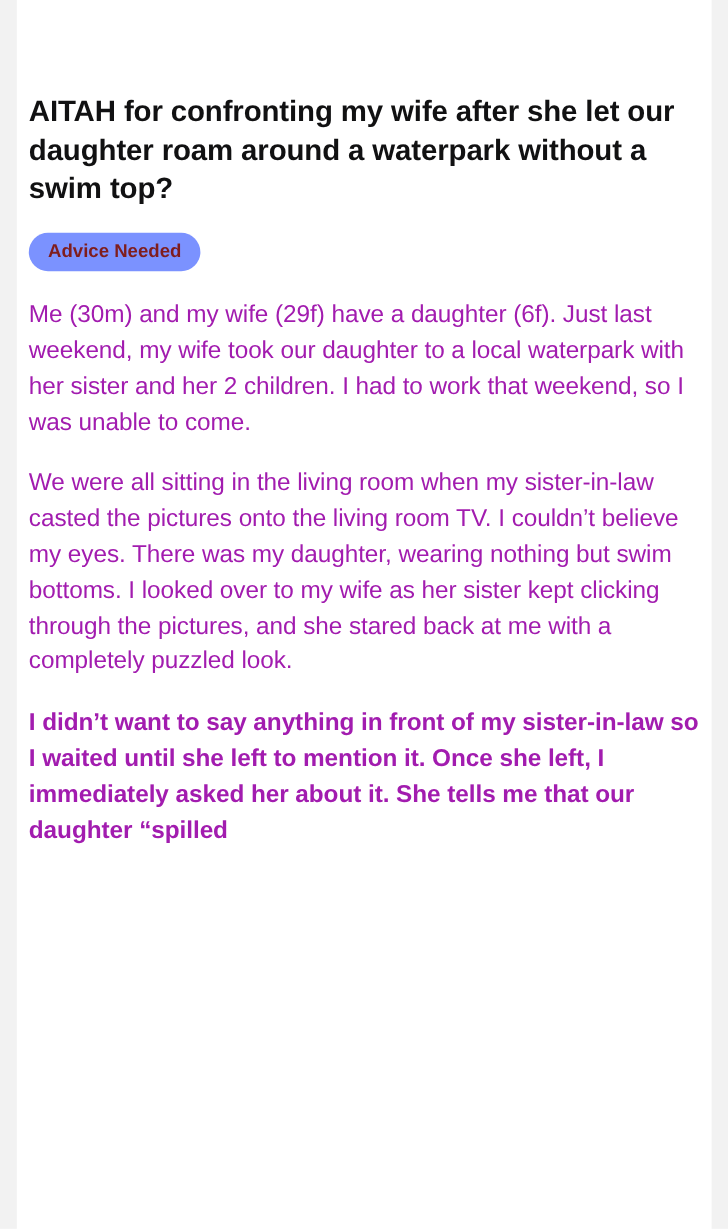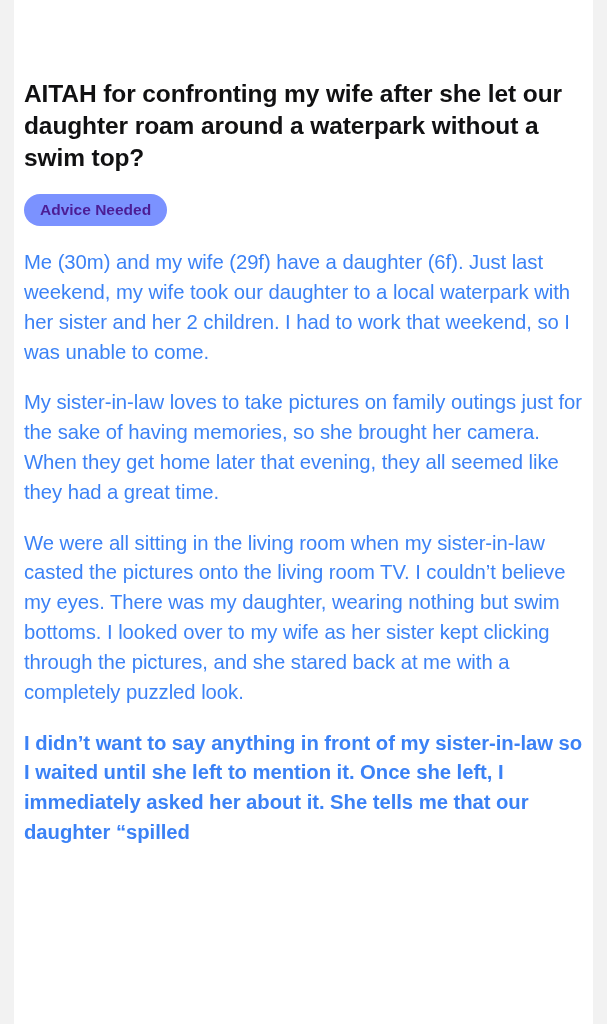--- a/index.html
+++ b/index.html
@@ -44,32 +44,32 @@
     margin: 0 0 20px 0;
     color: #111112;
     max-width: 556px;
   }
   .flair-row {
     margin: 0 0 22px 0;
   }
   .flair {
     display: inline-block;
     background: #7b92ff;
-    color: #4c1d95;
+    color: #7f1d1d;
     font-size: 15.5px;
     font-weight: 700;
     padding: 8px 16px 9px 16px;
     border-radius: 18px;
     line-height: 1;
   }
   .body-text p {
     font-size: 20.3px;
     line-height: 1.47;
     margin: 0 0 21px 0;
-    color: #3b82f6;
+    color: #a21caf;
     letter-spacing: -0.05px;
   }
   .body-text p:last-child {
     margin-bottom: 0;
     font-weight: bold;
   }
 </style>
 </head>
 <body>
 
@@ -79,18 +79,17 @@
 
   <div class="content">
     <h1 class="post-title">AITAH for confronting my wife after she let our daughter roam around a waterpark without a swim top?</h1>
 
     <div class="flair-row">
       <span class="flair">Advice Needed</span>
     </div>
 
     <div class="body-text">
       <p>Me (30m) and my wife (29f) have a daughter (6f). Just last weekend, my wife took our daughter to a local waterpark with her sister and her 2 children. I had to work that weekend, so I was unable to come.</p>
-      <p>My sister-in-law loves to take pictures on family outings just for the sake of having memories, so she brought her camera. When they get home later that evening, they all seemed like they had a great time.</p>
       <p>We were all sitting in the living room when my sister-in-law casted the pictures onto the living room TV. I couldn’t believe my eyes. There was my daughter, wearing nothing but swim bottoms. I looked over to my wife as her sister kept clicking through the pictures, and she stared back at me with a completely puzzled look.</p>
       <p>I didn’t want to say anything in front of my sister-in-law so I waited until she left to mention it. Once she left, I immediately asked her about it. She tells me that our daughter “spilled</p>
     </div>
   </div>
 </div>
 
 </body></html>

